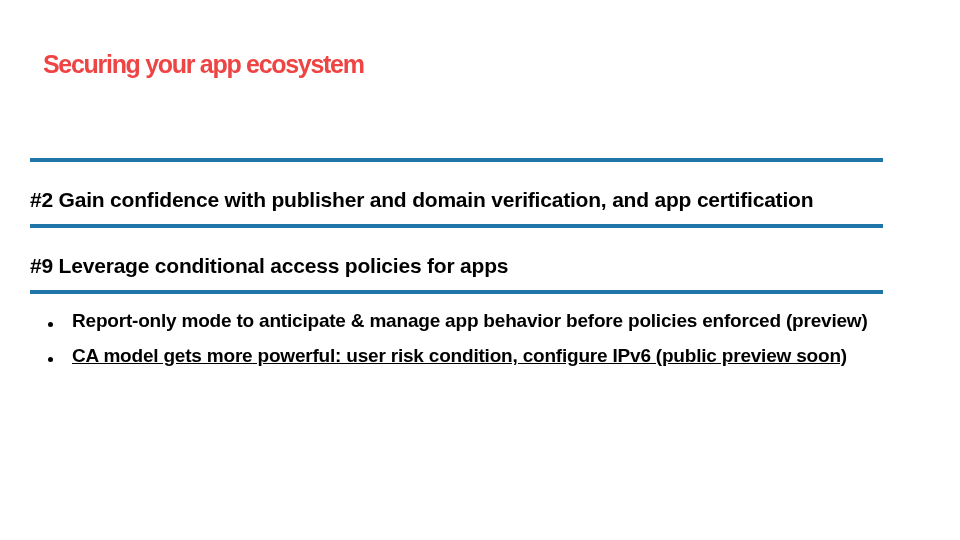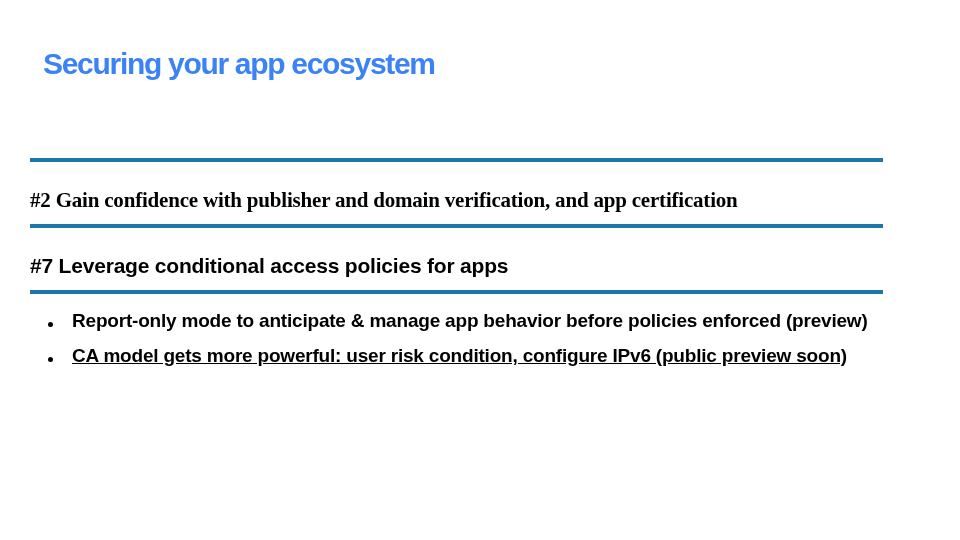--- a/index.html
+++ b/index.html
@@ -18,40 +18,40 @@
     position: relative;
     width: 960px;
     height: 540px;
     background: #ffffff;
   }
   .title {
     position: absolute;
     left: 43px;
     top: 43px;
     margin: 0;
-    font-size: 30px;
+    font-size: 25px;
     line-height: 42px;
     font-weight: 700;
     letter-spacing: -1.3px;
     white-space: nowrap;
-    color: #3b82f6;
+    color: #ef4444;
   }
   .heading {
     position: absolute;
     left: 30px;
     margin: 0;
     font-size: 21px;
     line-height: 26px;
     font-weight: 700;
     letter-spacing: -0.2px;
     white-space: nowrap;
     color: #000000;
   }
   .heading.h1 { top: 120px; }
-  .heading.h2 { top: 187px; font-family: Liberation Serif, serif; }
+  .heading.h2 { top: 187px; }
   .heading.h3 { top: 253px; }
   .rule {
     position: absolute;
     left: 30px;
     width: 853px;
     height: 4px;
     background: #2075A9;
   }
   .rule.r1 { top: 158px; }
   .rule.r2 { top: 224px; }
@@ -88,21 +88,21 @@
 
 <div class="slide">
 
   <h1 class="title">Securing your app ecosystem</h1>
 
   <div class="rule r1"></div>
 
   <div class="heading h2">#2 Gain confidence with publisher and domain verification, and app certification</div>
   <div class="rule r2"></div>
 
-  <div class="heading h3">#7 Leverage conditional access policies for apps</div>
+  <div class="heading h3">#9 Leverage conditional access policies for apps</div>
   <div class="rule r3"></div>
 
   <div class="bullet b1">
     <span class="dot"></span>
     <span class="btext">Report-only mode to anticipate &amp; manage app behavior before policies enforced (preview)</span>
   </div>
 
   <div class="bullet b2">
     <span class="dot"></span>
     <span class="btext">CA model gets more powerful: user risk condition, configure IPv6 (public preview soon)</span>

